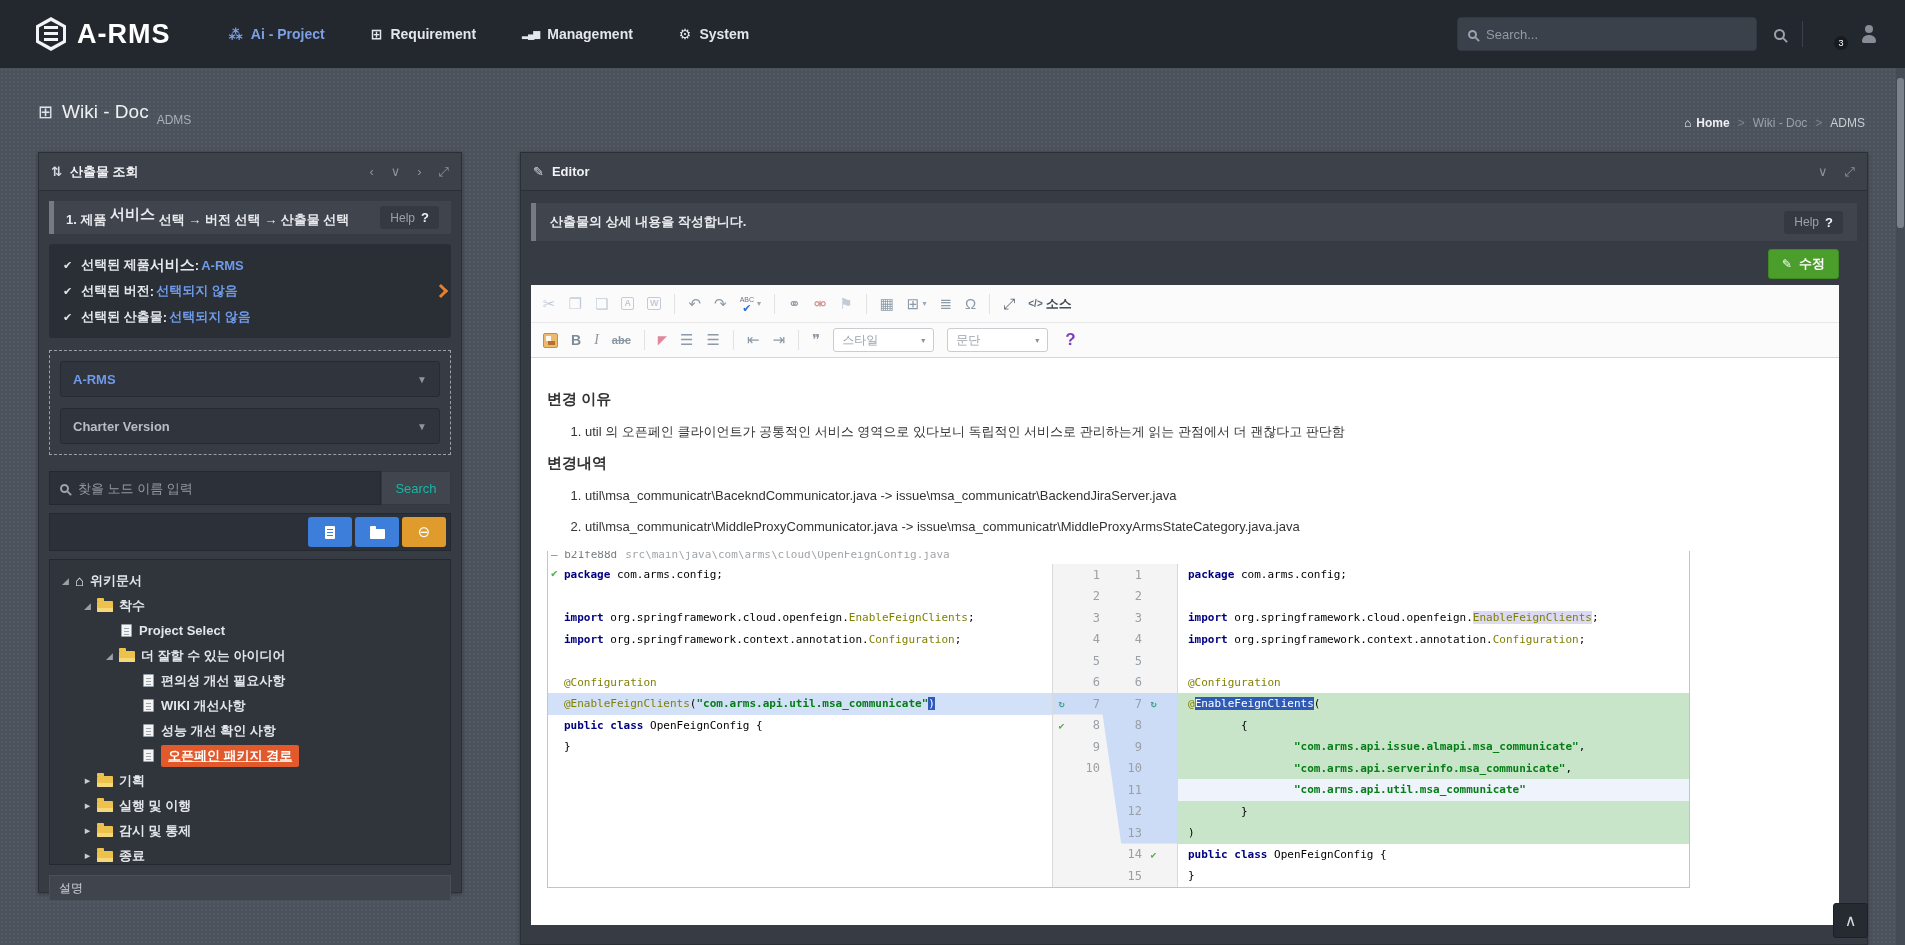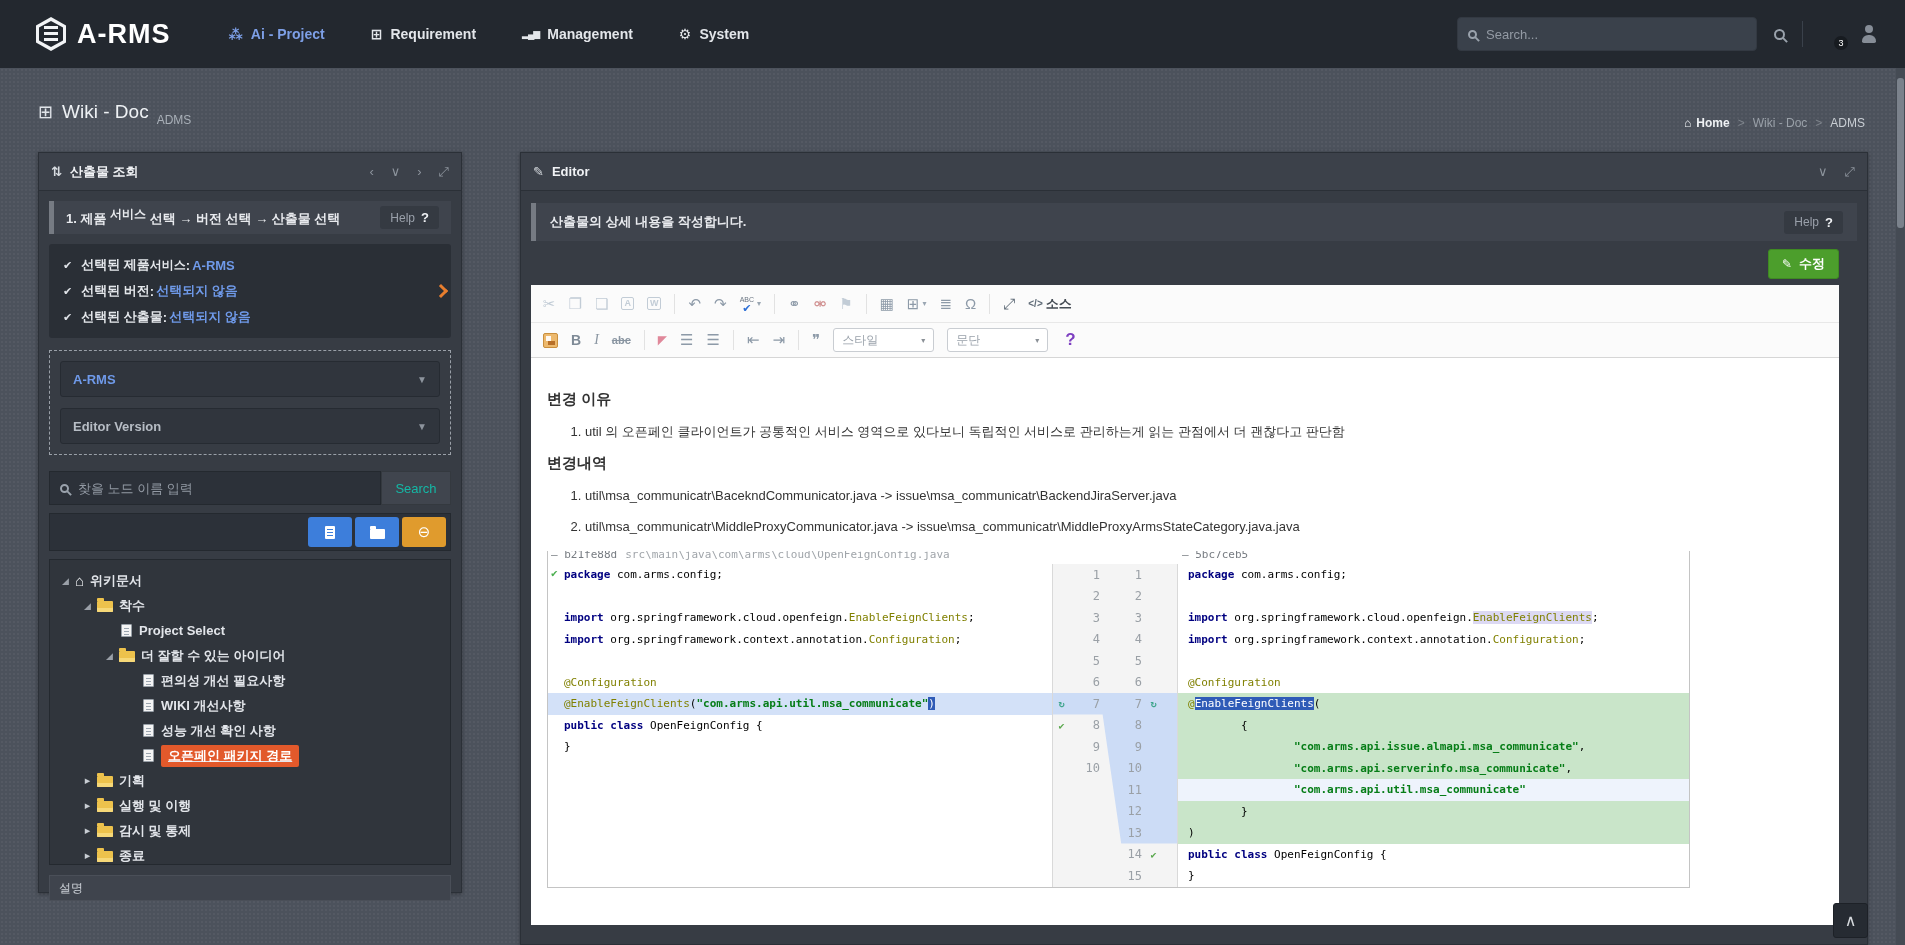--- a/index.html
+++ b/index.html
@@ -53,21 +53,21 @@
   .panel{position:absolute;background:#373c44;border:1px solid #2b3037;box-shadow:0 1px 4px rgba(0,0,0,.35)}
   .left-panel{left:38px;top:152px;width:424px;height:741px}
   .editor-panel{left:520px;top:152px;width:1348px;height:793px}
   .p-head{height:38px;display:flex;align-items:center;padding:0 12px;border-bottom:1px solid #2b3037;background:#3c414a}
   .p-title{font-size:13px;font-weight:bold;color:#f0f2f5;display:flex;gap:8px;align-items:center}
   .p-title .glyph{font-size:13px;color:#d7dbe0}
   .p-ctrl{margin-left:auto;display:flex;gap:17px;color:#8d949d;font-size:13px}
   .p-ctrl span{cursor:pointer}
   .lp-body{padding:10px;display:flex;flex-direction:column}
   .step-row{height:33px;background:#3f444d;border-left:5px solid #767b83;display:flex;align-items:center;padding:0 12px;color:#e8eaee;font-size:13px;font-weight:bold}
-  sup{font-size:12px}
+  sup{font-size:15px}
   .help{margin-left:auto;display:flex;gap:6px;align-items:center;background:#353a42;border-radius:3px;padding:4px 10px;font-size:12px;color:#9aa0aa;font-weight:normal;cursor:pointer}
   .help b{color:#f0f2f5;font-size:13px}
   .info-box{margin-top:10px;background:#2a2f36;border-radius:3px;padding:8px 14px;position:relative}
   .info-arrow{position:absolute;right:5px;top:50%;width:10px;height:10px;border-top:3px solid #e87e2e;border-right:3px solid #e87e2e;transform:translateY(-50%) rotate(45deg)}
   .sel-row{display:flex;align-items:center;height:26px;font-size:13px;font-weight:bold;color:#e4e7eb}
   .sel-row .chk{font-size:11px;color:#dfe3e8;margin-right:9px}
   .sel-row .val{color:#6f9aea;margin-left:2px}
   .dashed-box{margin-top:12px;border:1px dashed #9aa0a8;padding:10px}
   .fake-select{height:36px;background:#30353d;border:1px solid #262b32;border-radius:3px;display:flex;align-items:center;padding:0 12px;font-size:13px;font-weight:bold;color:#b7bdc5;cursor:pointer}
   .fake-select.first{color:#6f9aea;margin-bottom:11px}
@@ -271,21 +271,21 @@
           <span class="lab"> : </span>
           <span class="val">선택되지 않음</span>
         </div>
       </div>
     <div class="dashed-box">
       <div class="fake-select first">
         <span>A-RMS</span>
         <span class="caret">▼</span>
       </div>
       <div class="fake-select">
-        <span>Editor Version</span>
+        <span>Charter Version</span>
         <span class="caret">▼</span>
       </div>
     </div>
     <div class="search-row">
       <div class="node-search">
         <span class="mag"></span>
         <input placeholder="찾을 노드 이름 입력" style="">
       </div>
       <div class="search-btn">Search</div>
     </div>
@@ -504,23 +504,20 @@
       <div class="c-h">변경내역</div>
       <ol id="list2">
           <li>util\msa_communicatr\BacekndCommunicator.java -&gt; issue\msa_communicatr\BackendJiraServer.java</li>
           <li>util\msa_communicatr\MiddleProxyCommunicator.java -&gt; issue\msa_communicatr\MiddleProxyArmsStateCategory.java.java</li>
         </ol>
       <div class="diff">
         <div class="diff-head">
           <div class="dh-left">
             <span>— <span>b21fe88d</span></span>
             <span class="path">src\main\java\com\arms\cloud\OpenFeignConfig.java</span>
-          </div>
-          <div class="dh-right">
-            <span>— <span>5bc7ceb5</span></span>
           </div>
         </div>
         <div class="diff-body">
           <div class="dpane left" id="dleft">
             <span class="lcheck">✔</span>
           <div class="crow"><span class="ck">package </span><span class="cp">com.arms.config;</span></div>
               <div class="crow">&nbsp;</div>
               <div class="crow"><span class="ck">import </span><span class="cp">org.springframework.cloud.openfeign.</span><span class="cc">EnableFeignClients</span><span class="cp">;</span></div>
               <div class="crow"><span class="ck">import </span><span class="cp">org.springframework.context.annotation.</span><span class="cc">Configuration</span><span class="cp">;</span></div>
               <div class="crow">&nbsp;</div>

